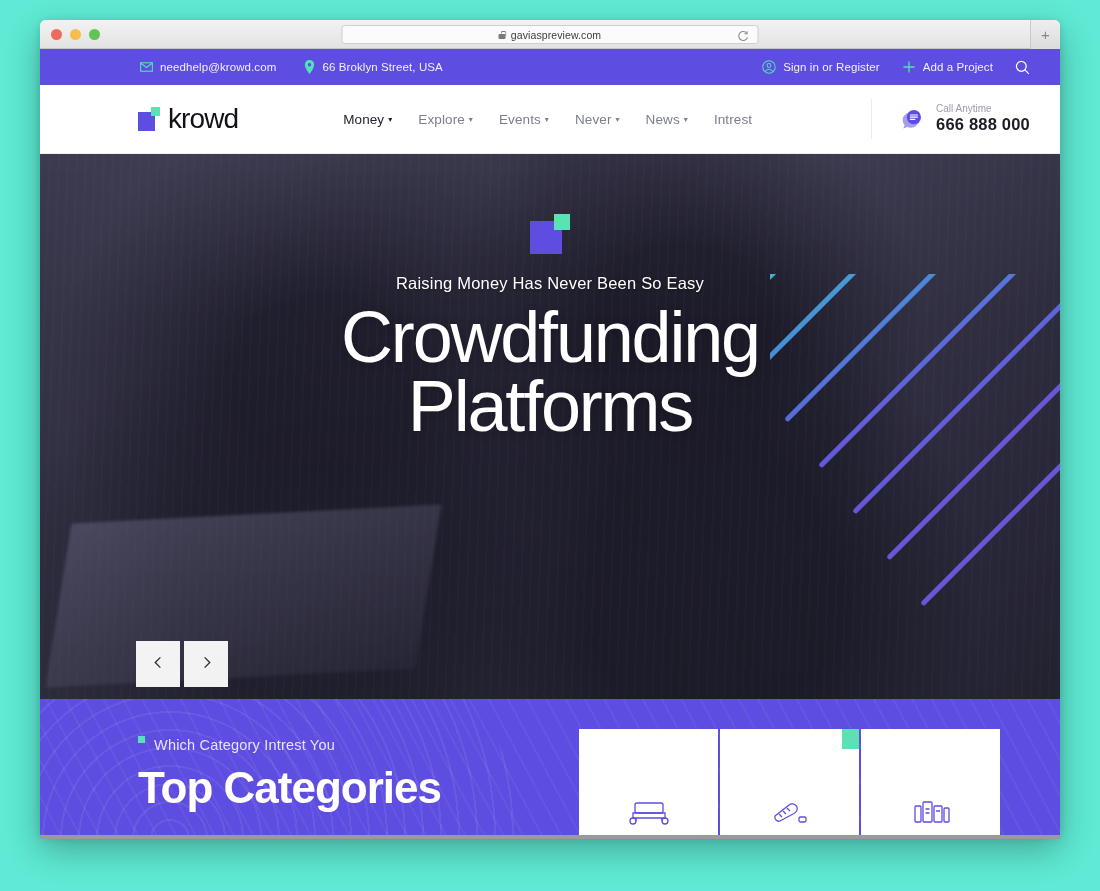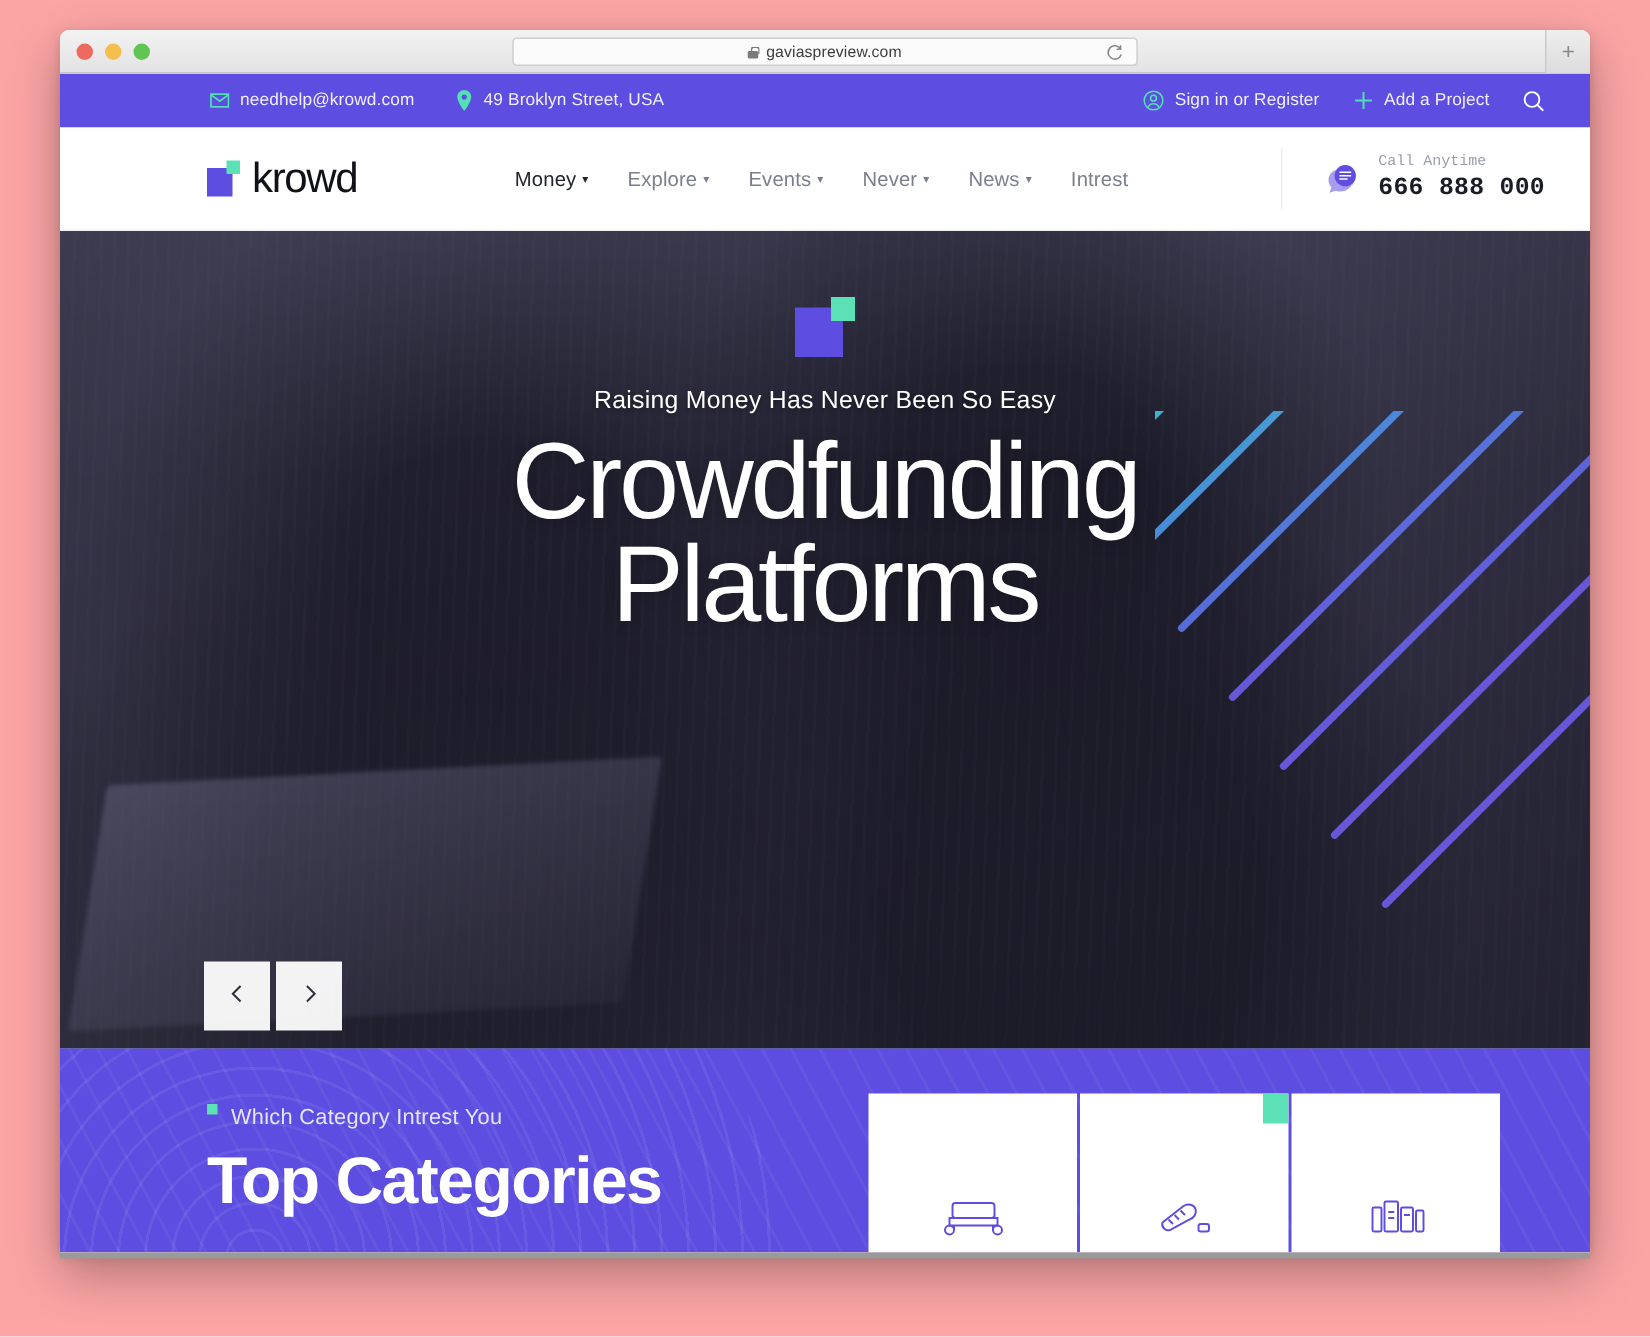--- a/index.html
+++ b/index.html
@@ -7,21 +7,21 @@
     width: 1100px; height: 891px;
     background: #ffffff;
     font-family: "Liberation Sans", sans-serif;
     overflow: hidden;
   }
 
   
   .page {
     position: relative;
     width: 1100px; height: 891px;
-    background: #fca5a5;
+    background: #5eead4;
   }
 
   
   .browser-window {
     position: absolute;
     left: 40px; top: 20px;
     width: 1020px; height: 815px;
     background: #ffffff;
     border-radius: 6px 6px 0 0;
     box-shadow: 0 14px 34px rgba(0,0,0,0.30), 0 2px 8px rgba(0,0,0,0.14);
@@ -134,21 +134,20 @@
   }
   .nav-item.active { color: #23252e; }
   .caret { font-size: 8px; line-height:1; position:relative; top:1px; }
 
   .call-block {
     margin-left: auto;
     display:flex; align-items:center; gap:10px;
     padding-left: 26px;
     border-left: 1px solid #ececec;
     height: 40px;
-    font-family: Liberation Mono, monospace;
   }
   .call-icon { width:28px; height:28px; color:#5d4de0; flex:none; }
   .call-text .ct-top { font-size: 10px; color:#9a9ead; line-height:1.25; }
   .call-text .ct-num { font-size: 16.5px; color:#1b1d26; font-weight:600; letter-spacing:.2px; line-height:1.2;}
 
   
   .hero {
     position: relative;
     height: 545px;
     overflow: hidden;
@@ -205,20 +204,21 @@
     transform-origin: left center;
     transform: rotate(-45deg);
     border-radius: 3px;
   }
 
   .hero-content {
     position: relative;
     z-index: 4;
     text-align: center;
     padding-top: 44px;
+    margin-top: 16px;
   }
   .hero-mark { position: relative; width: 40px; height: 40px; margin: 0 auto 20px; }
   .hero-mark .sq { position:absolute; left:0; bottom:0; width:32px; height:33px; background:#5d4de0; }
   .hero-mark .dot{ position:absolute; right:0; top:0; width:16px; height:16px; background:#5ce0b6; }
   .hero-sub {
     font-size: 16.5px; color:#ffffff; letter-spacing:.2px; font-weight:400;
     margin-bottom: 10px;
     text-shadow: 0 1px 3px rgba(0,0,0,.35);
   }
   .hero-title {
@@ -355,21 +355,21 @@
             </span>
             <span class="label">needhelp@krowd.com</span>
           </div>
           <div class="tb-item">
             <span class="ico teal">
               <svg viewBox="0 0 14 18" width="11" height="14" fill="currentColor">
                 <path d="M7 0C3.7 0 1 2.7 1 6c0 4.4 6 12 6 12s6-7.6 6-12c0-3.3-2.7-6-6-6z"></path>
                 <circle cx="7" cy="6" r="2.2" fill="#5d4de0"></circle>
               </svg>
             </span>
-            <span class="label">49 Broklyn Street, USA</span>
+            <span class="label">66 Broklyn Street, USA</span>
           </div>
         </div>
 
         <div class="topbar-right">
           <div class="tb-item">
             <span class="ico teal">
               <svg viewBox="0 0 18 18" width="14" height="14" fill="none" stroke="currentColor" stroke-width="1.3">
                 <circle cx="9" cy="9" r="8"></circle>
                   <circle cx="9" cy="7" r="2.5"></circle>
                 <path d="M4.3 14.8c1-2 2.6-3 4.7-3s3.7 1 4.7 3"></path>

